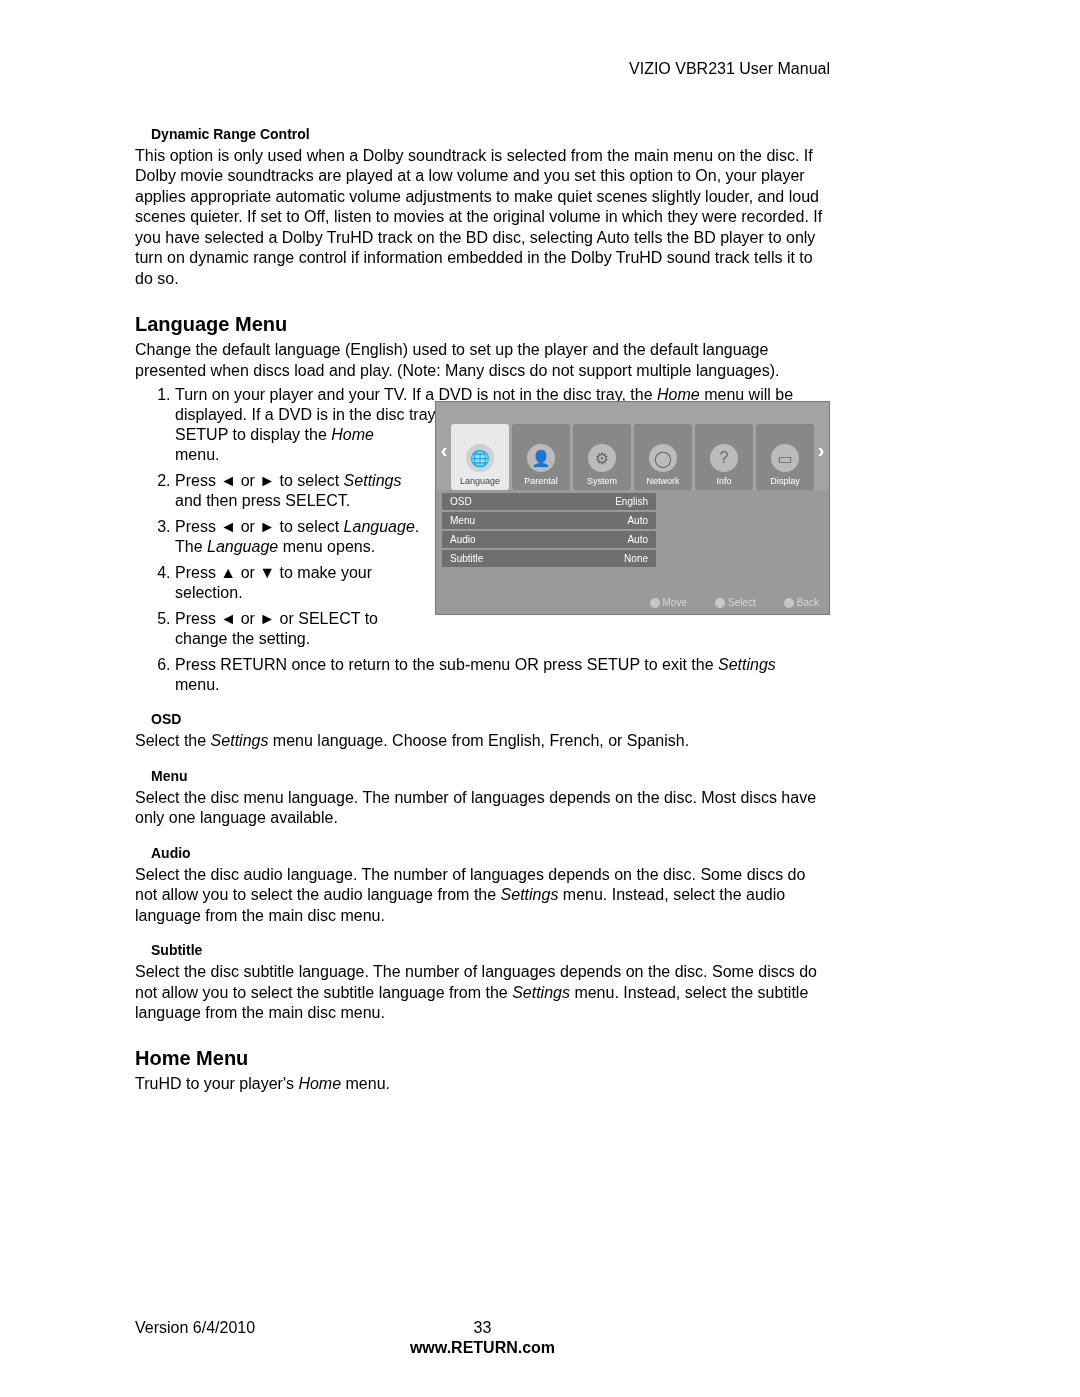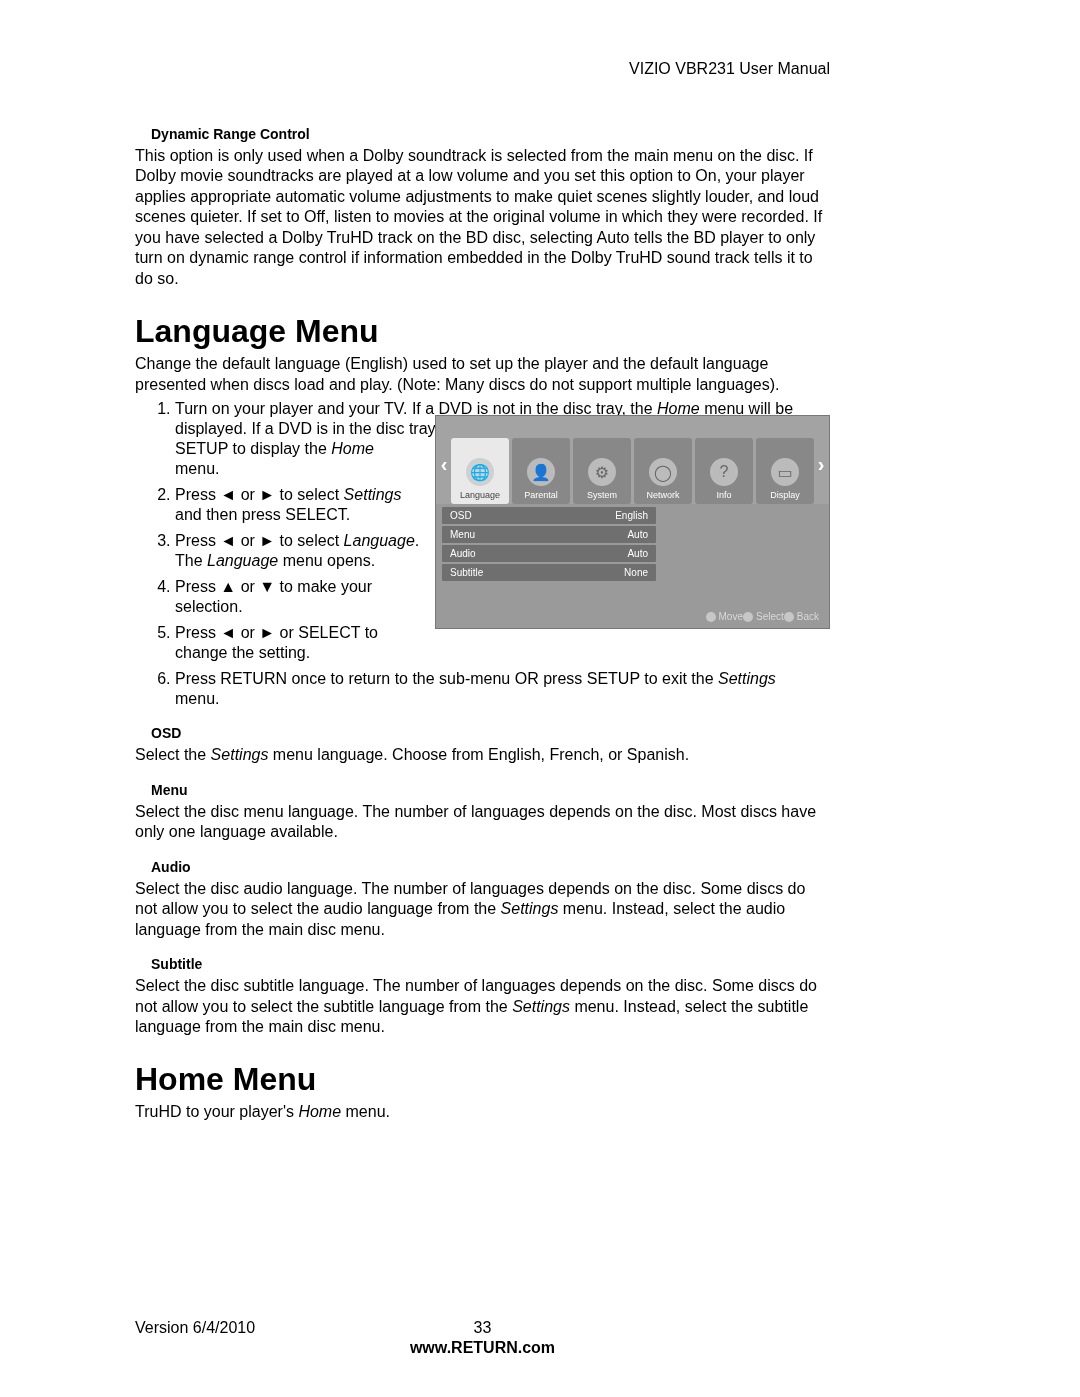--- a/index.html
+++ b/index.html
@@ -21,21 +21,21 @@
     font-size: 16px;
     margin-bottom: 48px;
   }
   .h3 {
     font-weight: bold;
     font-size: 14px;
     margin: 16px 0 4px 16px;
   }
   .h2 {
     font-weight: bold;
-    font-size: 32px;
+    font-size: 20px;
     margin: 24px 0 4px 0;
   }
   .body-text {
     font-size: 16px;
     line-height: 1.28;
   }
   .b { font-weight: normal; }
   .i { font-style: italic; }
 
   .steps-wrap {
@@ -108,21 +108,21 @@
     width: 198px;
     border-radius: 1px;
   }
   .menu-hints {
     position: absolute;
     bottom: 6px;
     right: 10px;
     color: #d8d8d8;
     font-size: 10px;
     display:flex;
-    gap:0;
+    gap:28px;
   }
   .hint-icon {
     display:inline-block;width:10px;height:10px;border-radius:50%;
     background:#c7c7c7;margin-right:3px;vertical-align:middle;
   }
 
   ol.steps {
     margin: 0 8px 8px 12px;
     padding-left: 28px;
     font-size: 16px;

